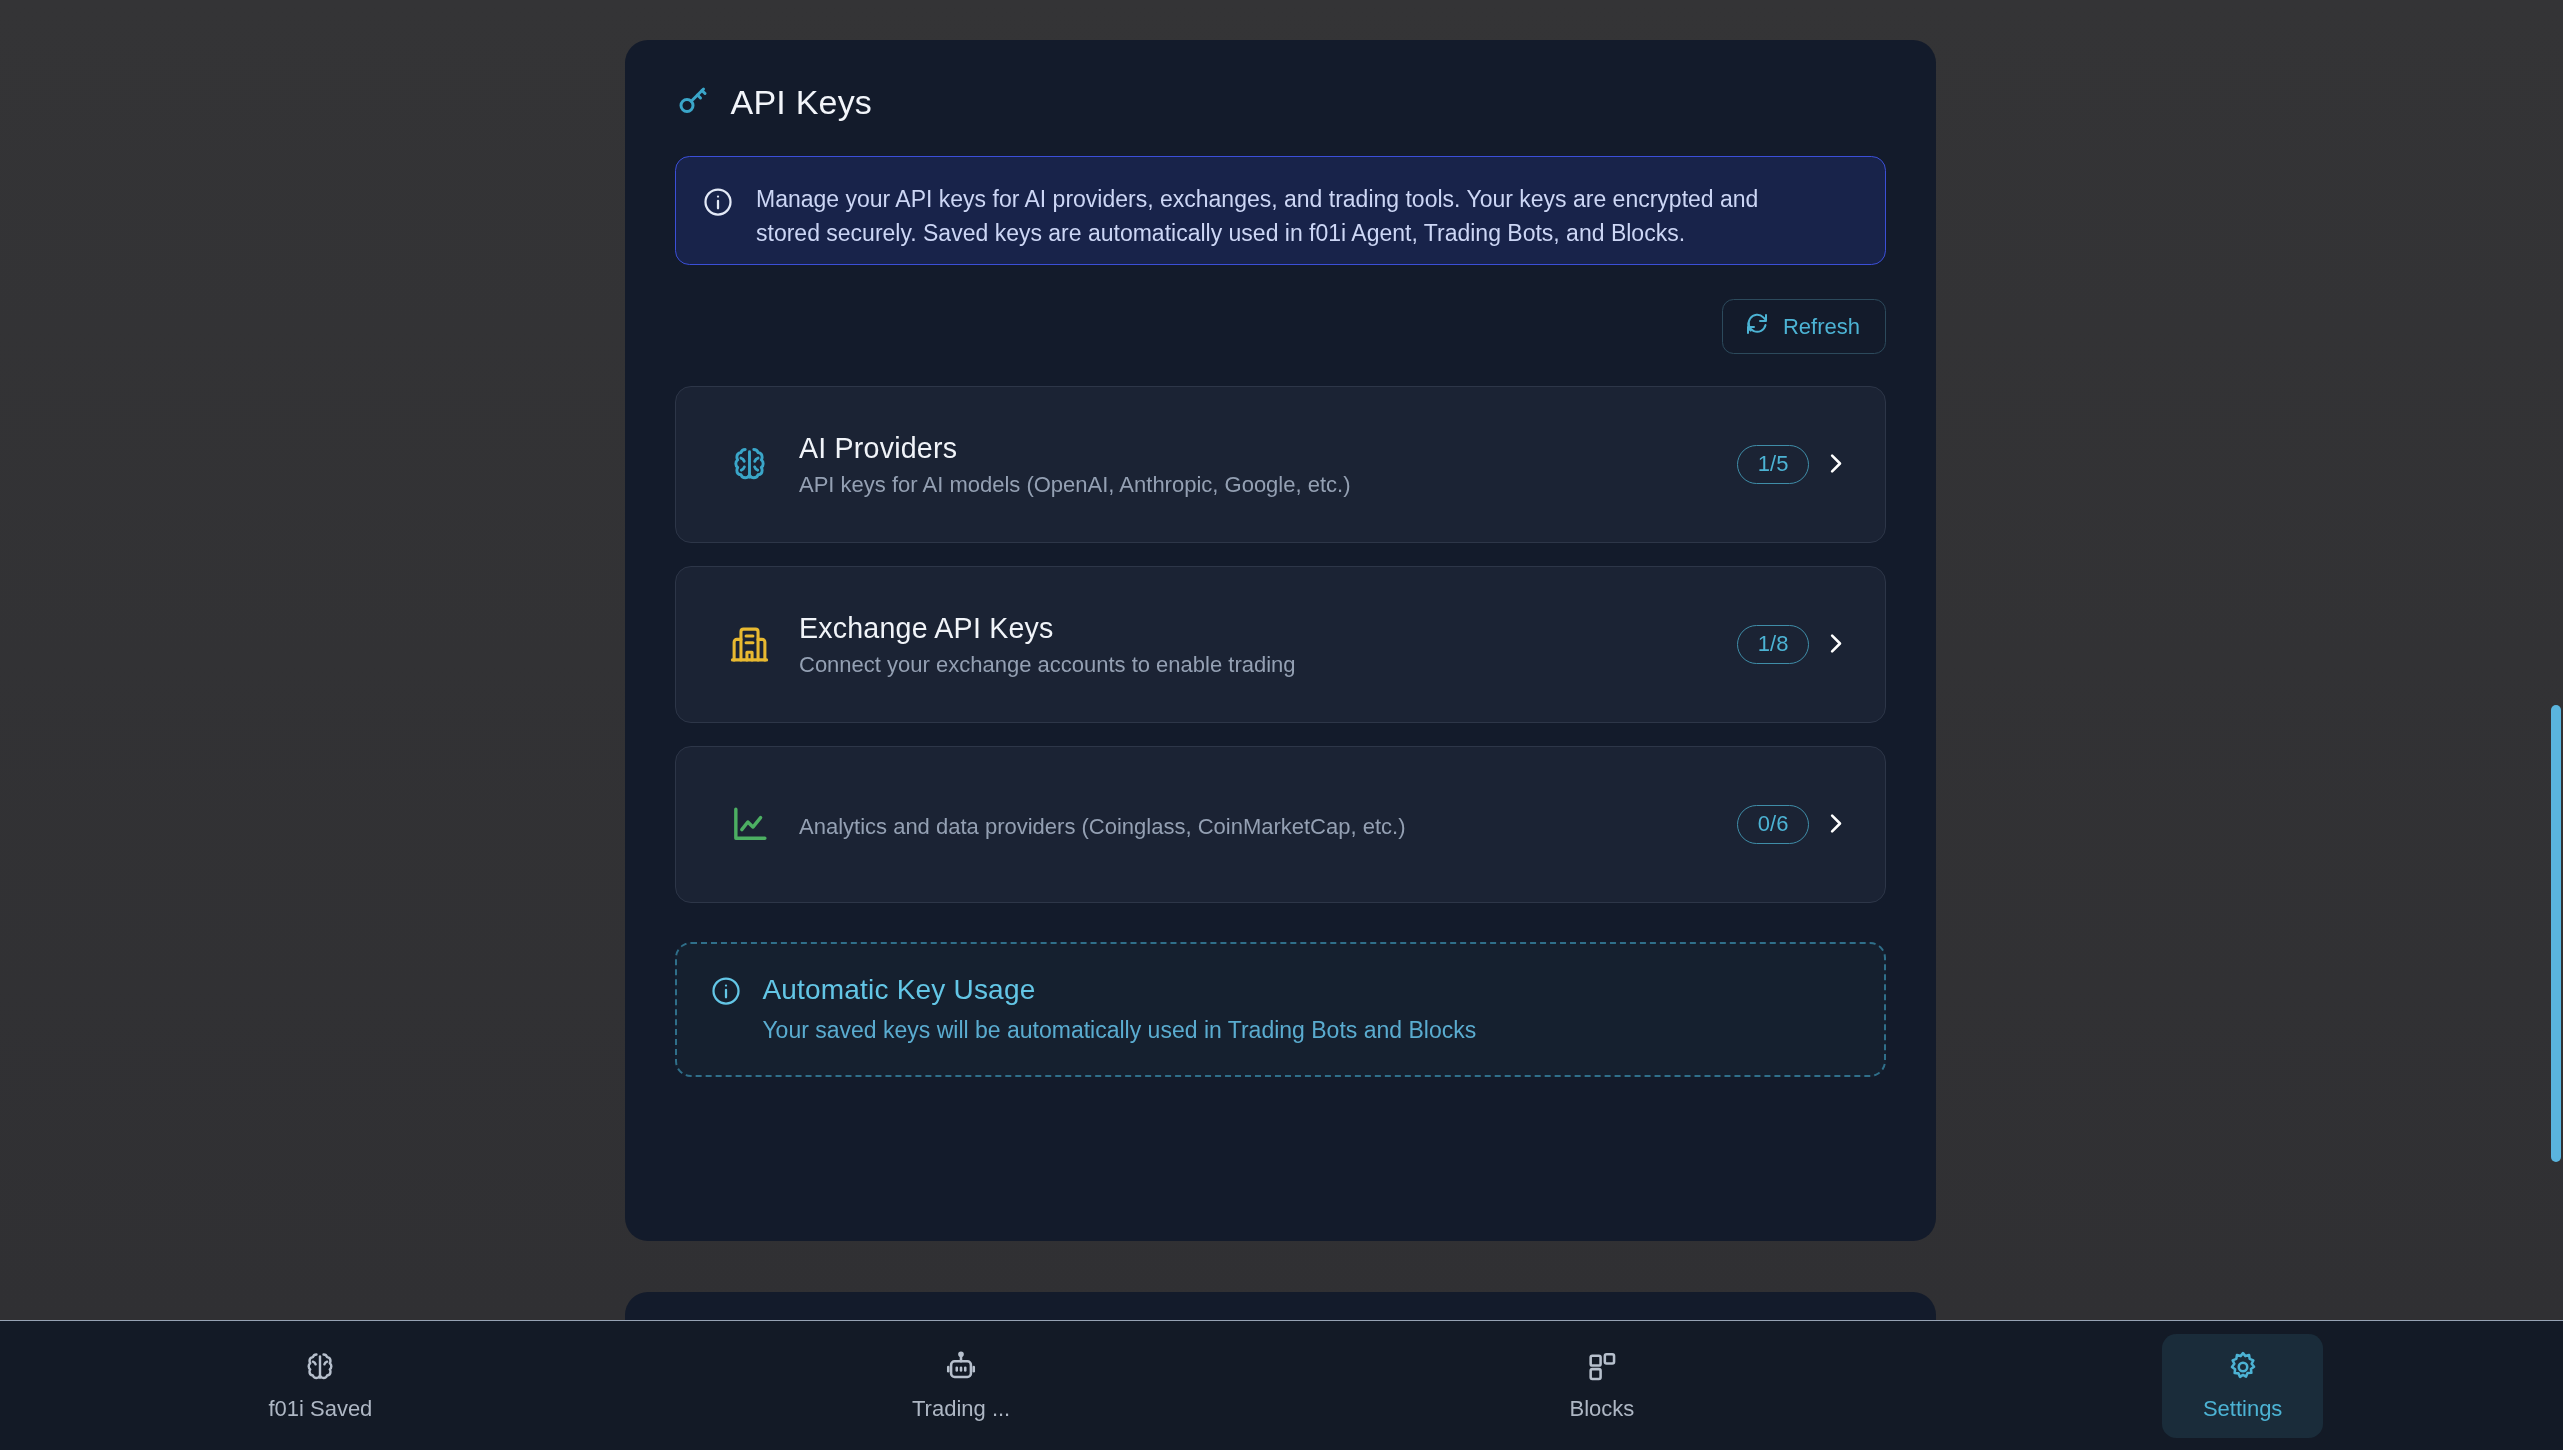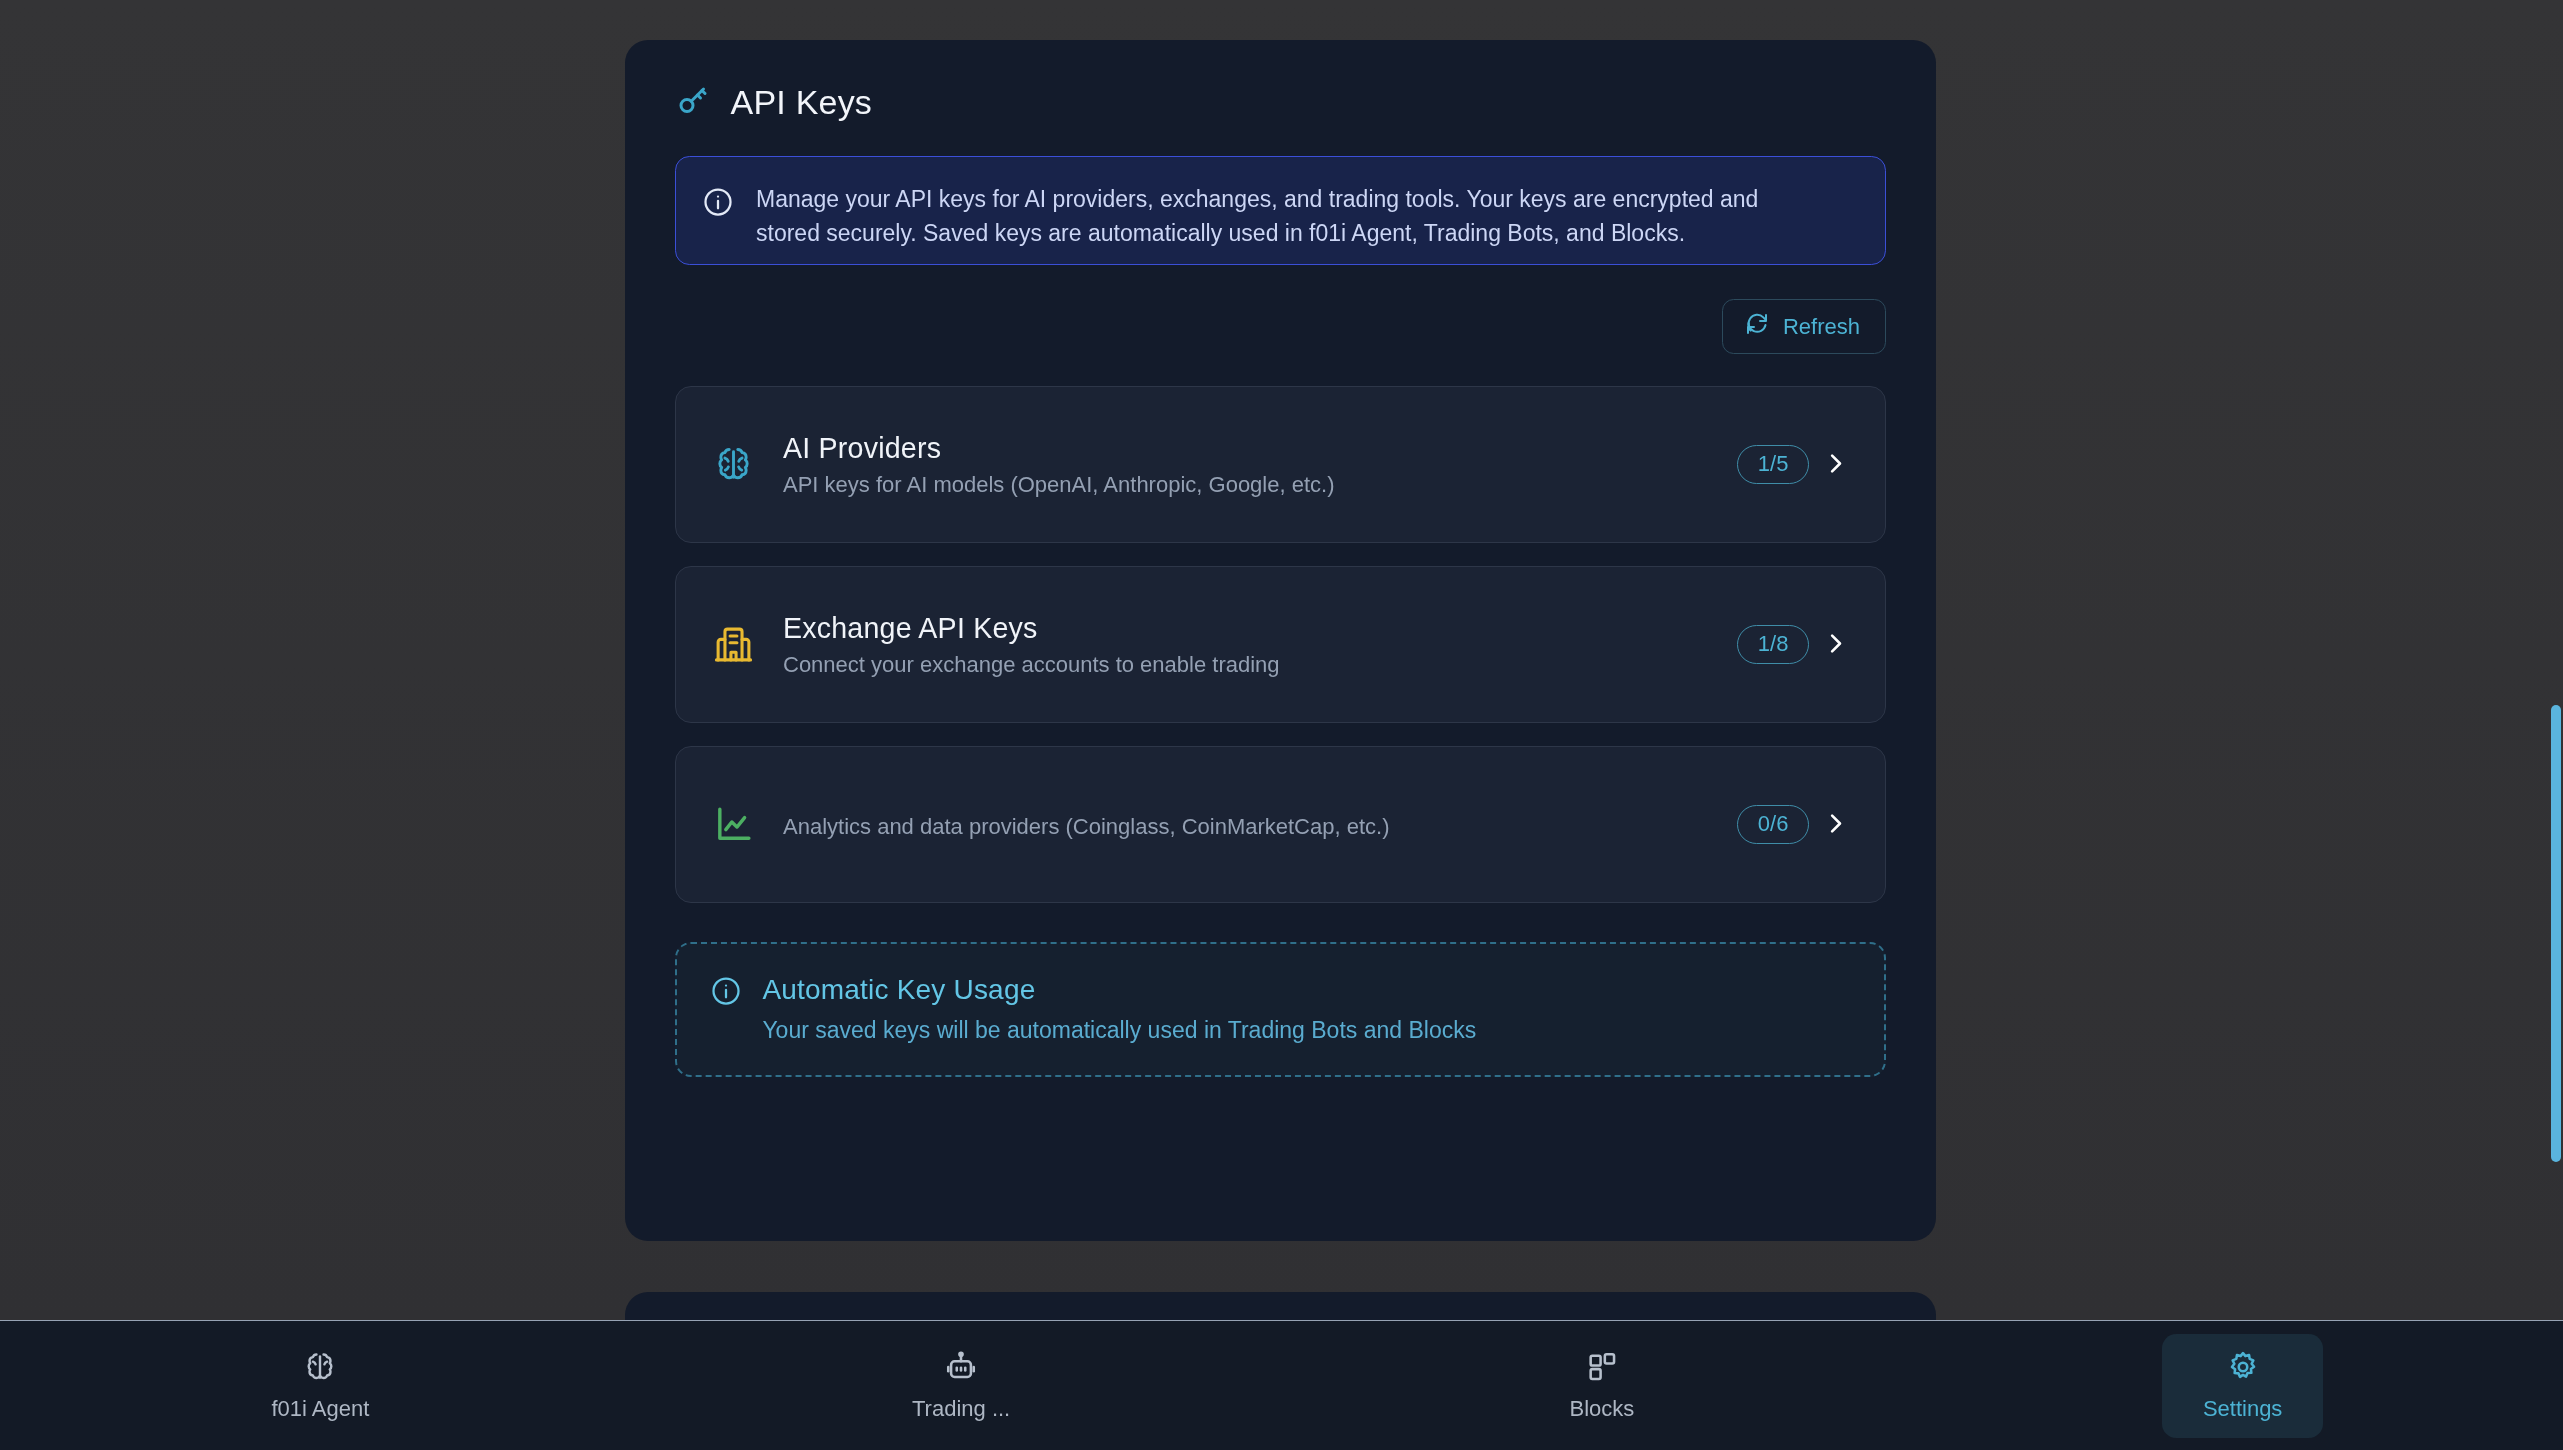--- a/index.html
+++ b/index.html
@@ -102,21 +102,21 @@
   
   .cards { margin-top: 32px; display: flex; flex-direction: column; gap: 23px; }
 
   .cat-card {
     display: flex;
     align-items: center;
     background: #1b2334;
     border: 1.3px solid #2d3648;
     border-radius: 16px;
     height: 157px;
-    padding: 0 36px 0 32px;
+    padding: 0 36px 0 48px;
     cursor: pointer;
   }
   .cat-icon { flex: 0 0 auto; width: 50px; display: flex; justify-content: center; }
   .cat-body { flex: 1 1 auto; padding-left: 25px; }
   .cat-title {
     font-size: 28.6px;
     color: #f1f4f9;
     line-height: 1.22;
     letter-spacing: 0.2px;
   }
@@ -361,21 +361,21 @@
     <div class="nav-inner">
       <span>
         <svg width="34" height="34" viewBox="0 0 24 24" fill="none" stroke="#b7c0cd" stroke-width="1.7" stroke-linecap="round" stroke-linejoin="round">
           <path d="M12 4.5v15"></path>
           <path d="M9.5 3.2A2.6 2.6 0 0 0 7 5c-1.4.2-2.4 1.3-2.4 2.7 0 .6.2 1.1.5 1.6-.7.5-1.1 1.3-1.1 2.2 0 .9.4 1.7 1.1 2.2-.3.5-.5 1-.5 1.6 0 1.4 1 2.5 2.4 2.7.3 1 1.3 1.8 2.5 1.8 1 0 1.9-.6 2.3-1.4"></path>
           <path d="M14.5 3.2A2.6 2.6 0 0 1 17 5c1.4.2 2.4 1.3 2.4 2.7 0 .6-.2 1.1-.5 1.6.7.5 1.1 1.3 1.1 2.2 0 .9-.4 1.7-1.1 2.2.3.5.5 1 .5 1.6 0 1.4-1 2.5-2.4 2.7-.3 1-1.3 1.8-2.5 1.8-1 0-1.9-.6-2.3-1.4"></path>
           <path d="M7 8.2c.9.3 1.6 1 1.9 1.9"></path>
           <path d="M17 8.2c-.9.3-1.6 1-1.9 1.9"></path>
         </svg>
       </span>
-      <span class="nav-label">f01i Agent</span>
+      <span class="nav-label">f01i Saved</span>
     </div>
   </div>
 
   <div class="nav-item">
     <div class="nav-inner">
       <span>
         <svg width="34" height="34" viewBox="0 0 24 24" fill="none" stroke="#b7c0cd" stroke-width="1.8" stroke-linecap="round" stroke-linejoin="round">
           <rect x="5" y="8" width="14" height="11" rx="2.5"></rect>
           <line x1="12" y1="3.5" x2="12" y2="8"></line>
           <circle cx="12" cy="3" r="1.1"></circle>

